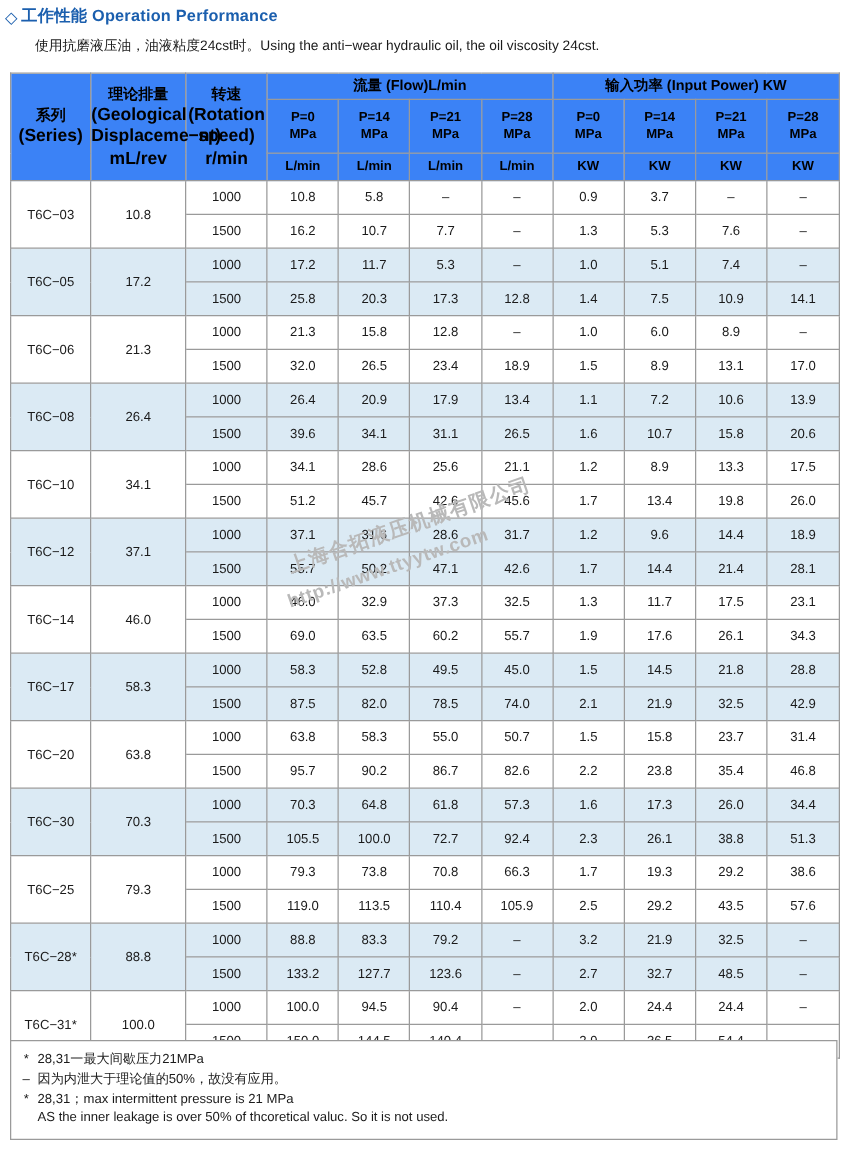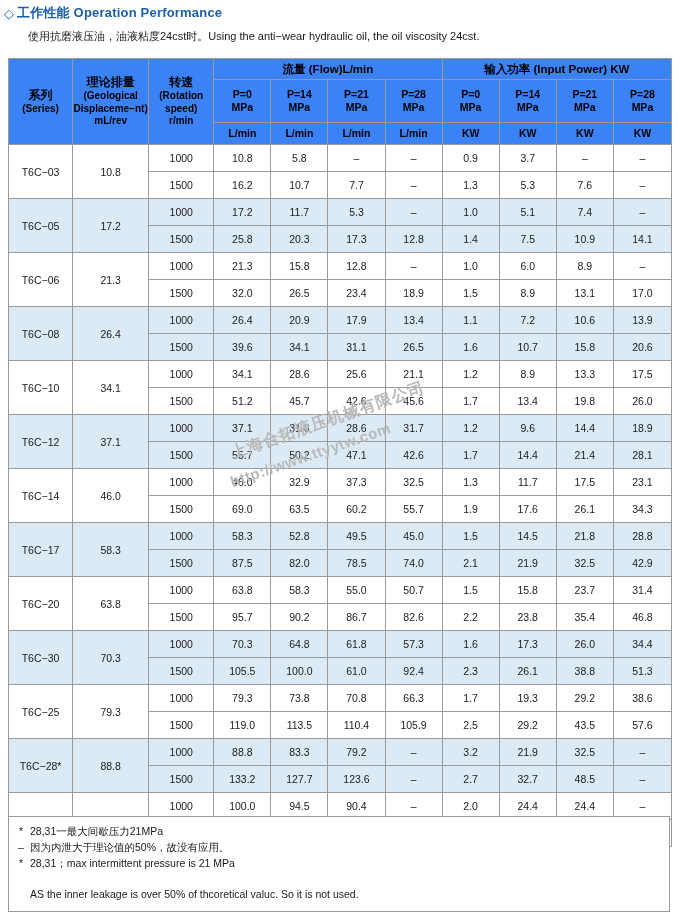--- a/index.html
+++ b/index.html
@@ -69,21 +69,21 @@
     background: #3b82f6;
     font-weight: bold;
     line-height: 1.25;
     color: #000;
   }
   .hdr-cn {
     font-size: 12px;
     font-weight: bold;
   }
   .hdr-en {
-    font-size: 10px;
+    font-size: 14px;
     font-weight: bold;
   }
   .hdr-group {
     font-size: 11.5px;
     font-weight: bold;
     height: 20px;
   }
   .hdr-p {
     height: 42px;
     font-size: 10.5px;
@@ -160,21 +160,20 @@
     gap: 5px;
     white-space: nowrap;
   }
   .note-mark {
     width: 8px;
     flex: 0 0 8px;
     text-align: center;
   }
   .note-indent {
     padding-left: 13px;
-    margin-top: 16px;
   }
 </style>
 </head>
 <body>
 
 <div class="title-row">
   <span class="diamond">◇</span>
   <span class="title-text">工作性能 Operation Performance</span>
 </div>
 
@@ -488,21 +487,21 @@
           <td class="val-cell">57.3</td>
           <td class="val-cell">1.6</td>
           <td class="val-cell">17.3</td>
           <td class="val-cell">26.0</td>
           <td class="val-cell">34.4</td>
         </tr>
         <tr class="tint">
           <td class="rpm-cell">1500</td>
           <td class="val-cell">105.5</td>
           <td class="val-cell">100.0</td>
-          <td class="val-cell">61.0</td>
+          <td class="val-cell">72.7</td>
           <td class="val-cell">92.4</td>
           <td class="val-cell">2.3</td>
           <td class="val-cell">26.1</td>
           <td class="val-cell">38.8</td>
           <td class="val-cell">51.3</td>
         </tr>
         <tr class="plain">
           <td class="series-cell" rowspan="2">T6C−25</td>
           <td class="disp-cell" rowspan="2">79.3</td>
           <td class="rpm-cell">1000</td>

